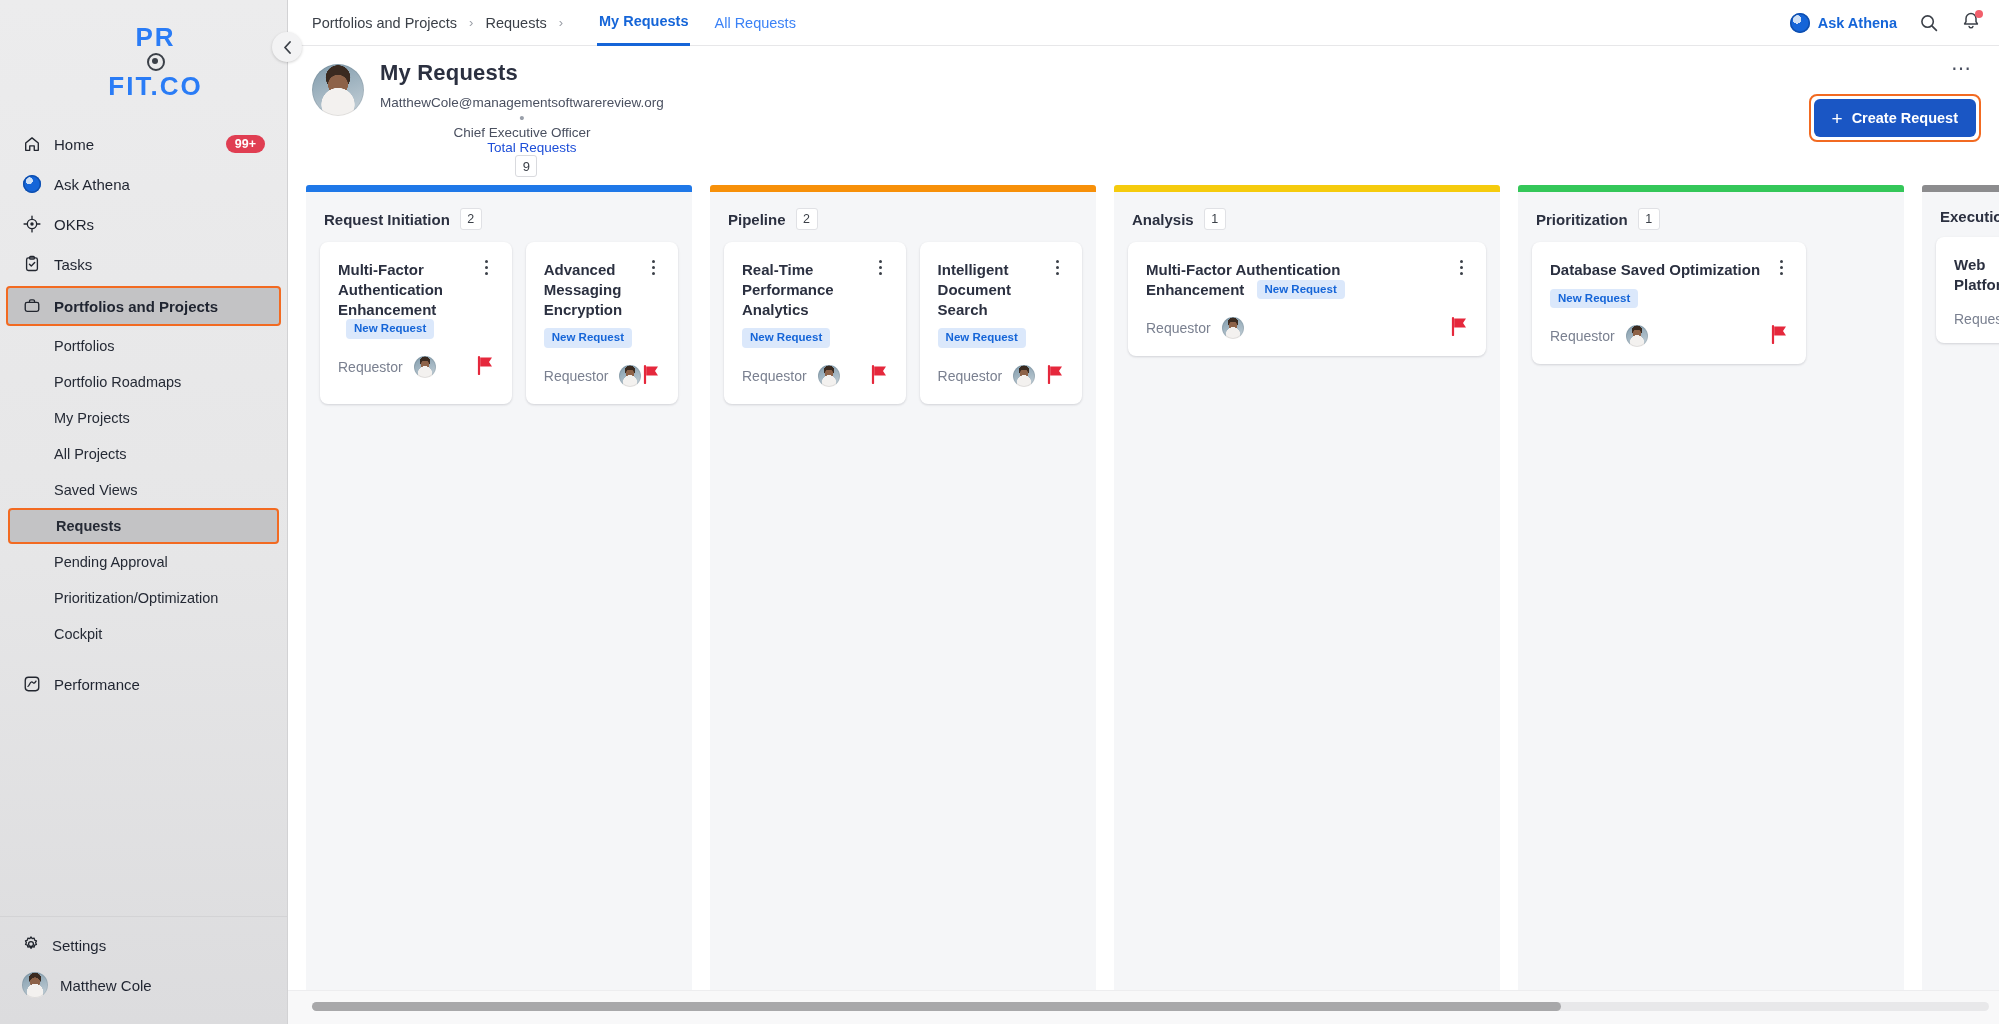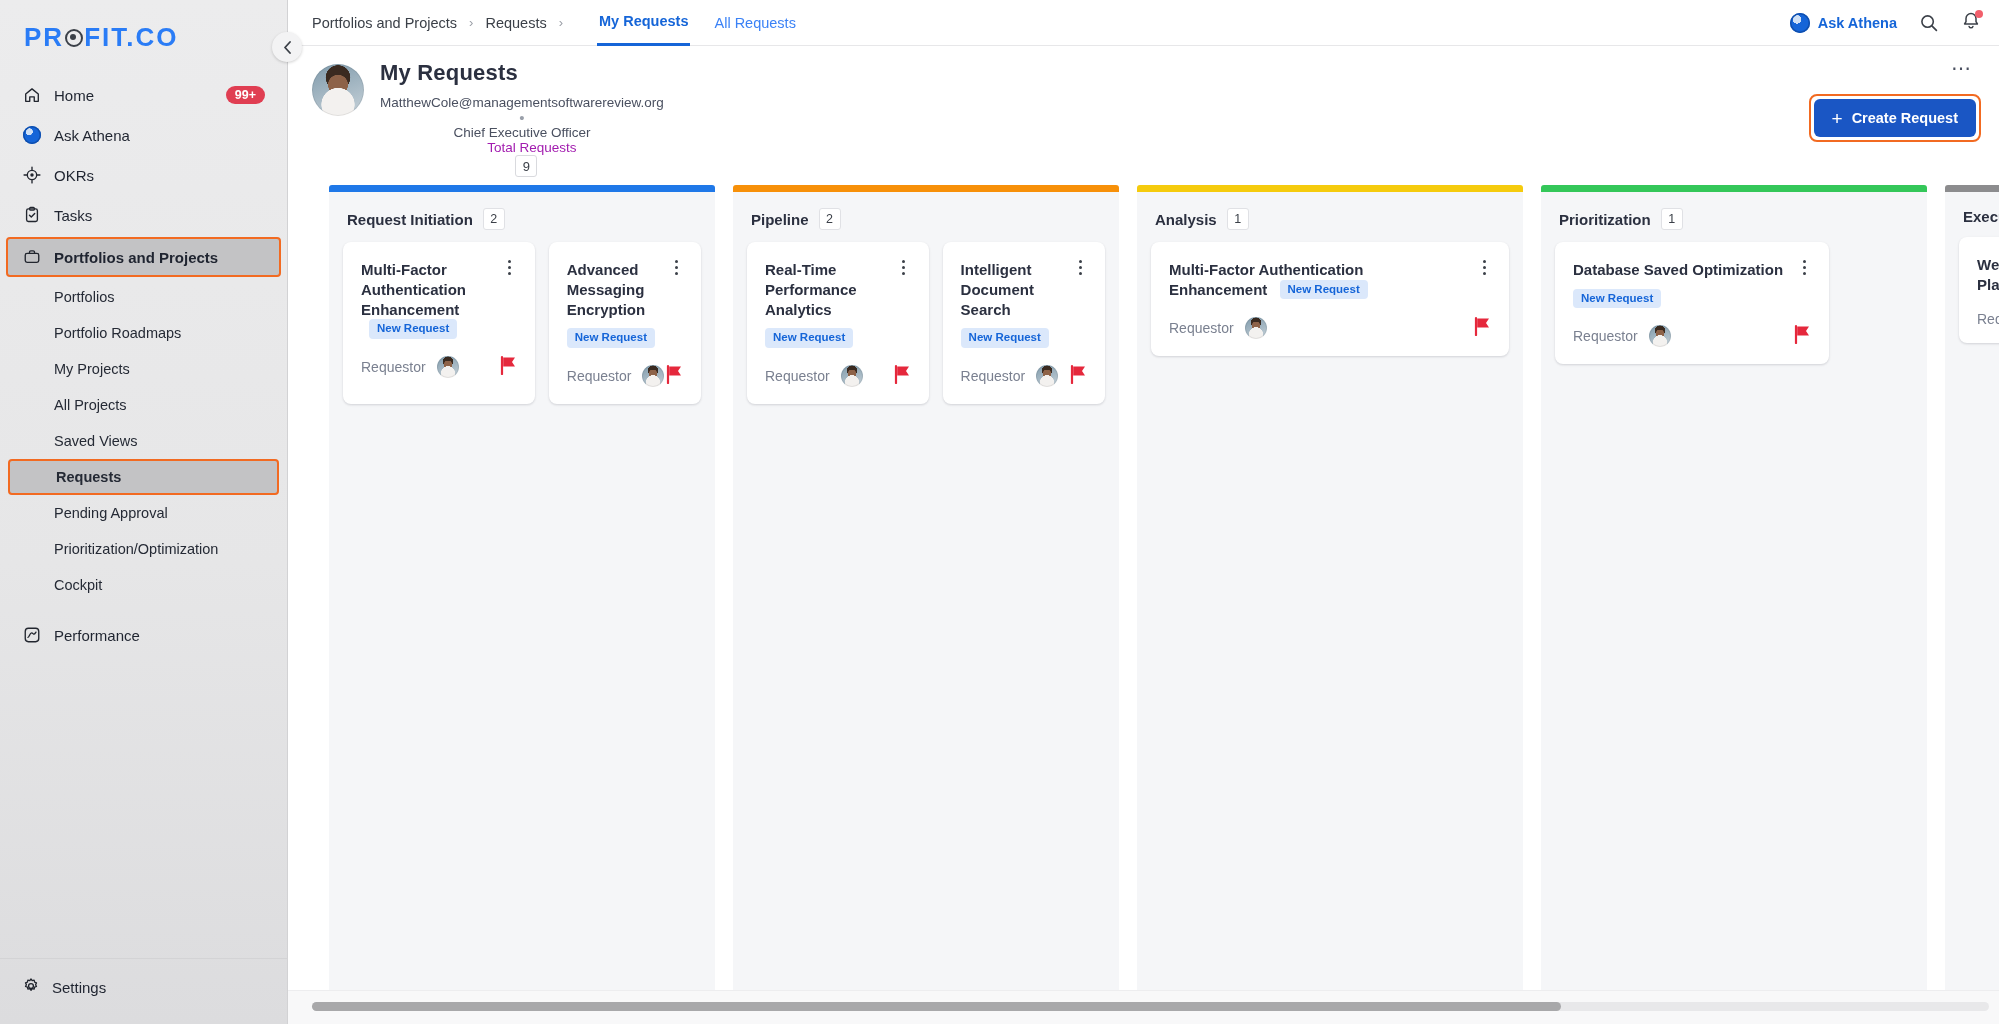--- a/index.html
+++ b/index.html
@@ -13,21 +13,21 @@
 
   
   .sidebar {
     width: 288px; height: 1024px;
     background: linear-gradient(180deg,#ececed 0%, #e6e6e7 55%, #dcdcde 100%);
     border-right: 1px solid #d2d2d4;
     display: flex; flex-direction: column;
     position: relative; flex: 0 0 288px;
   }
   .logo-wrap { padding: 22px 0 16px 24px; }
-  .logo { font-size: 26px; font-weight: 700; letter-spacing: 2px; color: #2a7cf6; display:flex; align-items:center; }
+  .logo { font-size: 26px; font-weight: 700; letter-spacing: 2px; color: #2a7cf6; display:flex; align-items:center;flex-direction:column; }
   .logo .dot-o {
     display:inline-block; width:18px; height:18px; border:2.5px solid #3b4048; border-radius:50%;
     position:relative; margin: 0 1px 0 1px;
   }
   .logo .dot-o::after { content:""; position:absolute; width:6px;height:6px;background:#3b4048;border-radius:50%; left:3px; top:3px; }
 
   .collapse-btn {
     position: absolute; right: -15px; top: 32px; width: 30px; height: 30px;
     background: #f3f3f4; border-radius: 50%; box-shadow: 0 1px 3px rgba(0,0,0,.18);
     display: flex; align-items: center; justify-content: center;
@@ -95,41 +95,41 @@
   }
   .bell-wrap { position: relative; cursor: pointer; }
   .bell-dot { position: absolute; right: -2px; top: -1px; width: 8px; height: 8px; border-radius: 50%; background: #f25f6b; }
 
   .page-header { padding: 14px 24px 8px 24px; display: flex; align-items: flex-start; position: relative; }
   .ph-avatar { width: 52px; height: 52px; margin-top: 4px; }
   .ph-text { margin-left: 16px; }
   .ph-title { font-size: 22px; font-weight: 700; color: #2b3040; letter-spacing: .2px; }
   .ph-meta { margin-top: 9px; display: flex; align-items: center; font-size: 13.5px; color: #4a5060; gap: 0; flex-direction: column; }
   .ph-meta .sep-dot { margin: 0 10px; color: #9aa0aa; font-size: 15px; line-height: 1; }
-  .ph-meta .label-tr { margin-left: 20px; color: #a21caf; }
+  .ph-meta .label-tr { margin-left: 20px; color: #1d4ed8; }
   .count-box {
     margin-left: 9px; border: 1px solid #d9dade; border-radius: 3px;
     min-width: 22px; height: 22px; display: inline-flex; align-items: center; justify-content: center;
     font-size: 13px; color: #3b4048; background: #fff; padding: 0 5px;
   }
   .dots-menu { position: absolute; right: 26px; top: 12px; font-size: 20px; color: #4a5060; letter-spacing: 2px; cursor: pointer; line-height: 1; }
   .create-btn-outline {
     position: absolute; right: 18px; top: 48px;
     border: 2px solid #f26a21; border-radius: 8px; padding: 3px;
   }
   .create-btn {
     background: #1a56c4; color: #fff; border: none; border-radius: 6px;
     height: 38px; padding: 0 18px; font-size: 14.5px; font-weight: 600;
     display: flex; align-items: center; gap: 9px; cursor: pointer;
     font-family: "Liberation Sans", sans-serif;
   }
   .create-btn .plus { font-size: 19px; font-weight: 400; line-height: 1; }
 
   
-  .board-wrap { flex: 1 1 auto; position: relative; overflow: hidden; padding-left: 41px; }
+  .board-wrap { flex: 1 1 auto; position: relative; overflow: hidden; padding-left: 18px; }
   .board { display: flex; gap: 18px; height: 100%; align-items: flex-start; }
   .column {
     flex: 0 0 386px; width: 386px; background: #f5f6f8; border-radius: 4px;
     height: 855px; display: flex; flex-direction: column;
   }
   .col-bar { height: 7px; border-radius: 3px 3px 0 0; }
   .col-head { display: flex; align-items: center; gap: 10px; padding: 16px 18px 12px 18px; }
   .col-title { font-size: 15px; font-weight: 700; color: #2b3040; white-space: nowrap; }
   .col-count {
     border: 1px solid #e0e1e5; background: #fff; border-radius: 3px; min-width: 22px; height: 22px;
@@ -274,20 +274,24 @@
 
     <div class="sidebar-footer">
       <div class="footer-row">
         <span class="ico">
           <svg width="18" height="18" viewBox="0 0 20 20">
               <circle cx="10" cy="10" r="2.7" fill="none" stroke="#22262f" stroke-width="1.5"></circle>
               <path d="M10 2.2 l1.3 1.9 2.2-.6 .5 2.2 2.1 .8 -1 2 1 2 -2.1 .8 -.5 2.2 -2.2-.6 -1.3 1.9 -1.3-1.9 -2.2 .6 -.5-2.2 -2.1-.8 1-2 -1-2 2.1-.8 .5-2.2 2.2 .6 Z" fill="none" stroke="#22262f" stroke-width="1.4" stroke-linejoin="round"></path>
             </svg>
         </span>
         <span>Settings</span>
+      </div>
+      <div class="footer-row">
+        <span class="avatar" style="width:26px;height:26px;"></span>
+        <span>Matthew Cole</span>
       </div>
     </div>
   </aside>
 
   <main class="main">
 
     <div class="topbar">
       <span class="crumb">Portfolios and Projects</span>
       <span class="crumb-sep">›</span>
       <span class="crumb">Requests</span>

